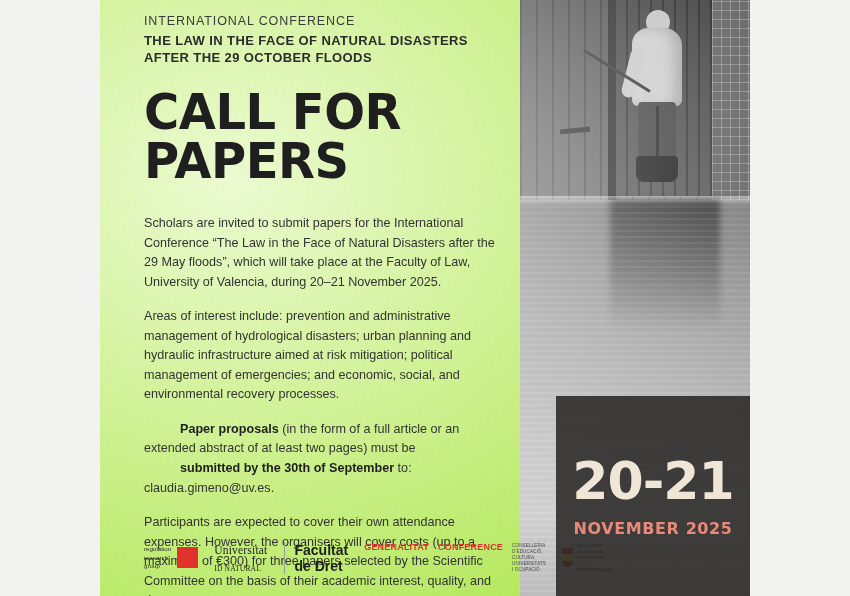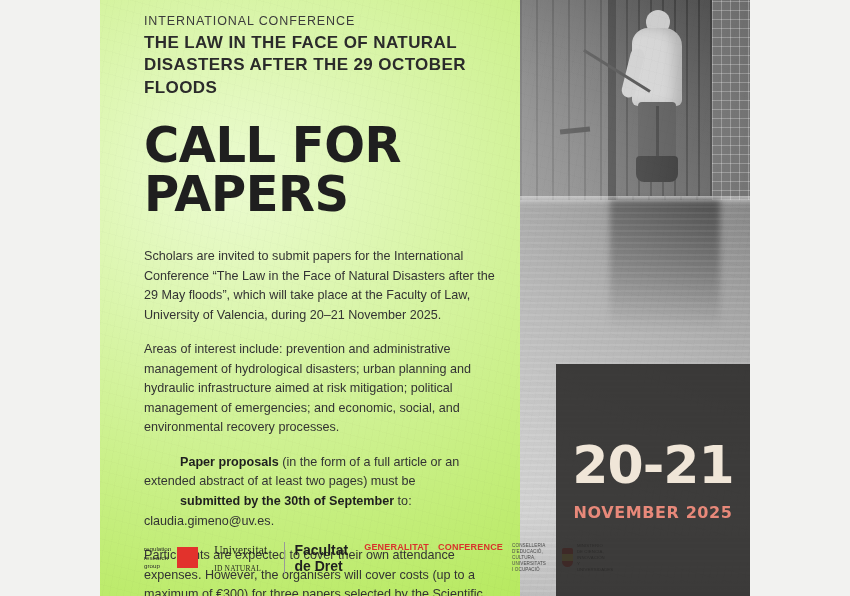--- a/index.html
+++ b/index.html
@@ -56,21 +56,21 @@
   
   .kicker {
     font-size: 12.5px;
     letter-spacing: 0.9px;
     color: #3b3b3b;
     font-weight: 400;
     margin: 0 0 4px 0;
     text-transform: uppercase;
   }
   .subtitle {
-    font-size: 17px;
+    font-size: 13px;
     line-height: 1.32;
     letter-spacing: 0.4px;
     font-weight: 700;
     color: #2b2b2b;
     text-transform: uppercase;
     margin: 0;
     max-width: 350px;
   }
   .headline {
     margin: 22px 0 0 0;
@@ -299,21 +299,21 @@
     width: 110px; height: 130px;
     background: linear-gradient(180deg, rgba(35,33,31,0.75), rgba(35,33,31,0));
     filter: blur(3px);
   }
 
   
   .date-box {
     position: absolute;
     right: 0; bottom: 0;
     width: 194px;
-    height: 232px;
+    height: 200px;
     background: rgba(41,40,39,0.88);
     display: flex;
     flex-direction: column;
     justify-content: center;
     align-items: center;
     z-index: 5;
   }
   .date-big {
     font-family: "DejaVu Sans", sans-serif;
     font-weight: 700;

